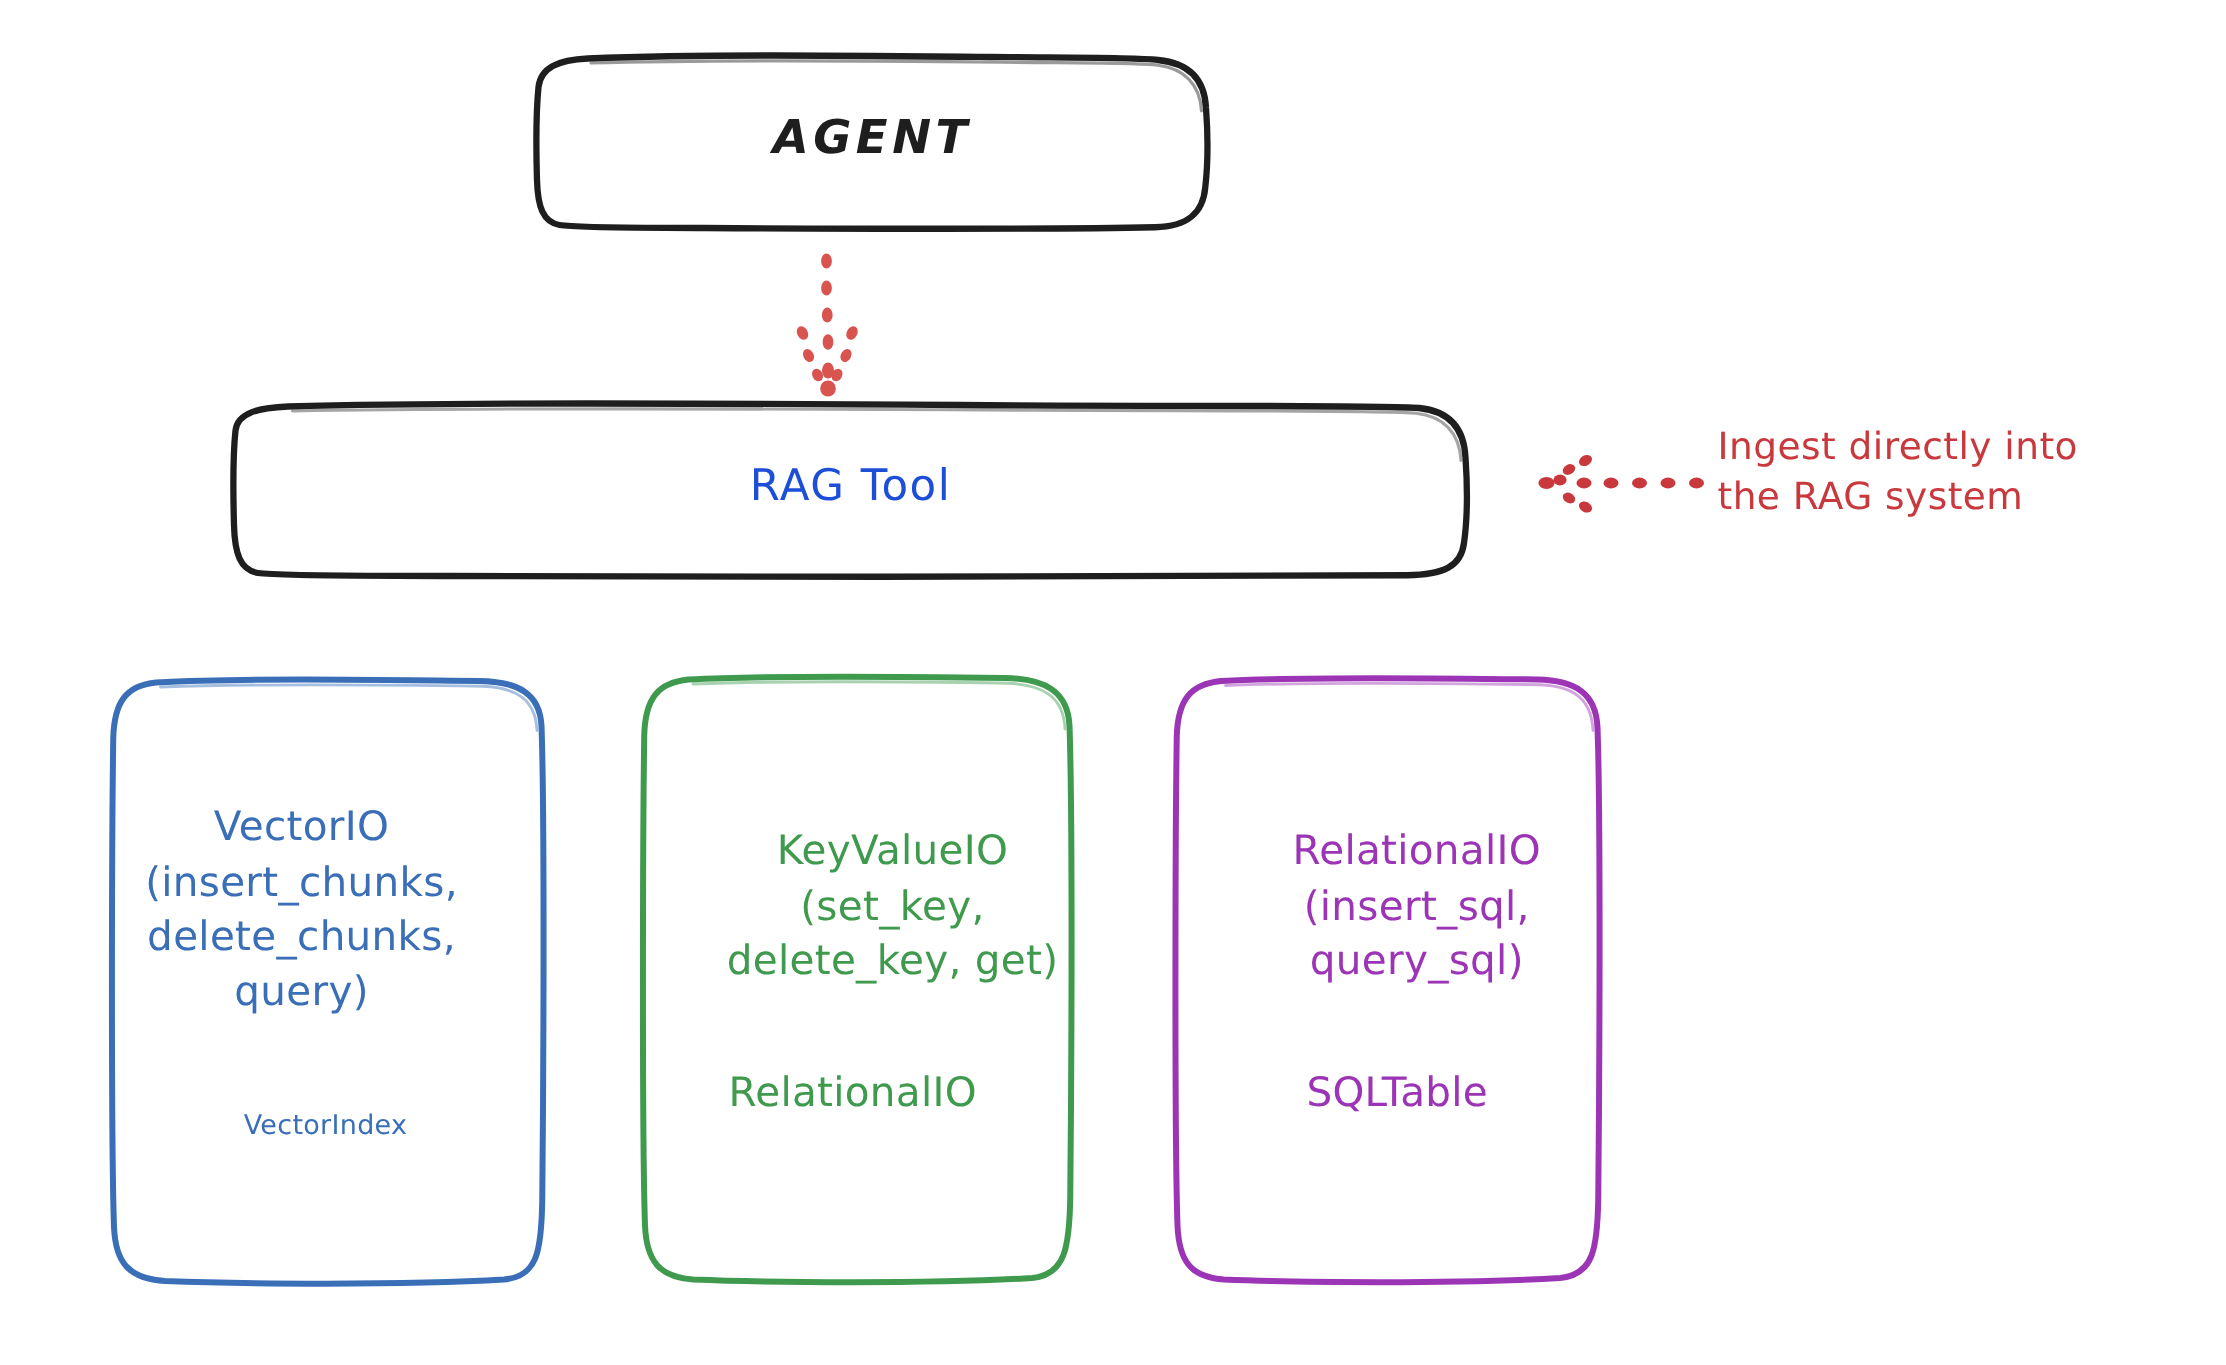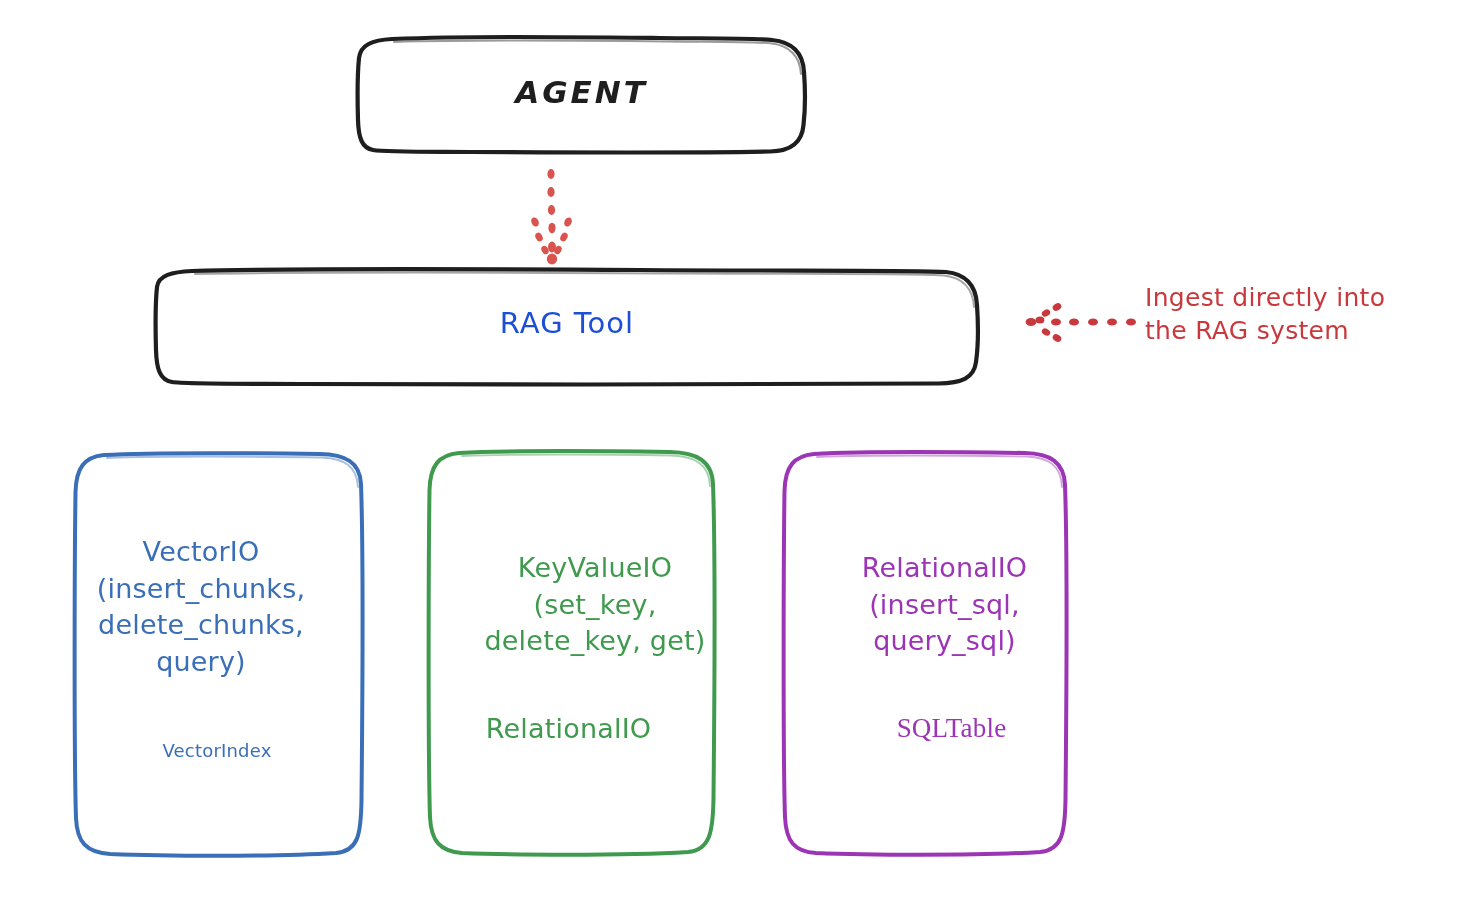--- a/index.html
+++ b/index.html
@@ -79,21 +79,21 @@
     user-select: none;
     font-family: "DejaVu Sans", sans-serif;
   }
   #vectorio-api  { left: 56px;  top: 534px; width: 290px; font-size: 27px; line-height: 1.36; color: #3a6fb8; }
   #vectorio-idx  { left: 72px;  top: 740px; width: 290px; font-size: 18px; color: #3a6fb8; }
 
   #kvio-api      { left: 426px; top: 550px; width: 338px; font-size: 27px; line-height: 1.36; color: #3f9a4e; }
   #kvio-idx      { left: 426px; top: 713px; width: 285px; font-size: 27px; color: #3f9a4e; }
 
   #relio-api     { left: 802px; top: 550px; width: 285px; font-size: 27px; line-height: 1.36; color: #9c35b5; }
-  #relio-idx     { left: 820px; top: 713px; width: 263px; font-size: 27px; color: #9c35b5; font-family: Liberation Serif, serif; }
+  #relio-idx     { left: 800px; top: 713px; width: 263px; font-size: 27px; color: #9c35b5; }
 </style>
 </head>
 <body>
 
 <svg id="canvas" viewBox="0 0 1484 910" xmlns="http://www.w3.org/2000/svg">
 
   <g>
     <path d="M 392 39
          C 470 36, 560 37, 660 38
          C 710 38.5, 755 38, 772 40

